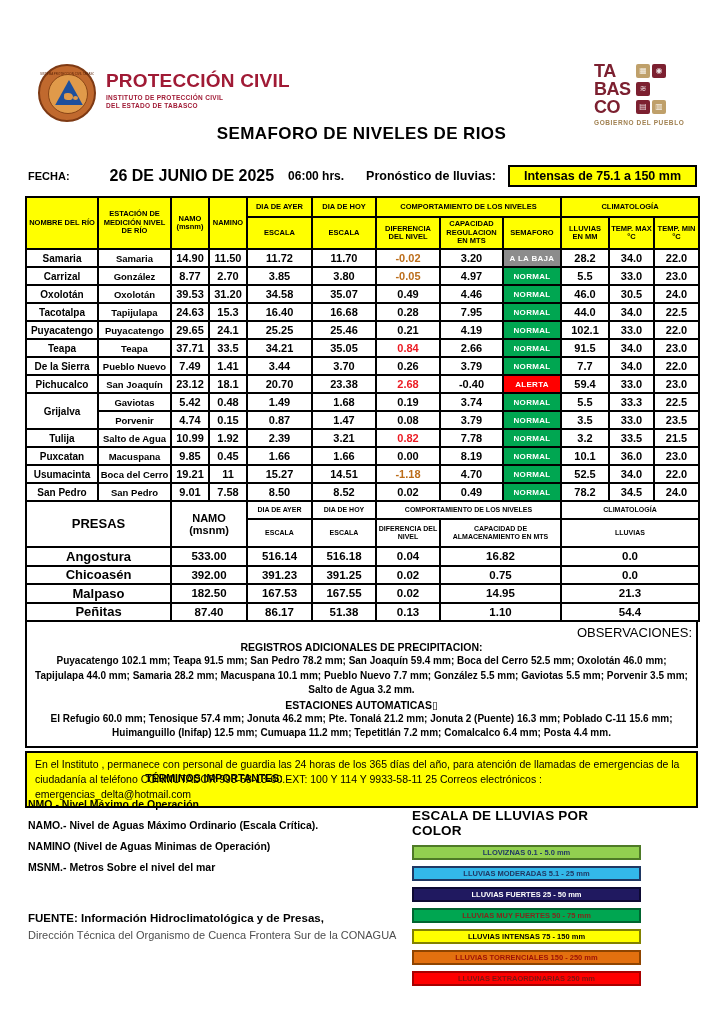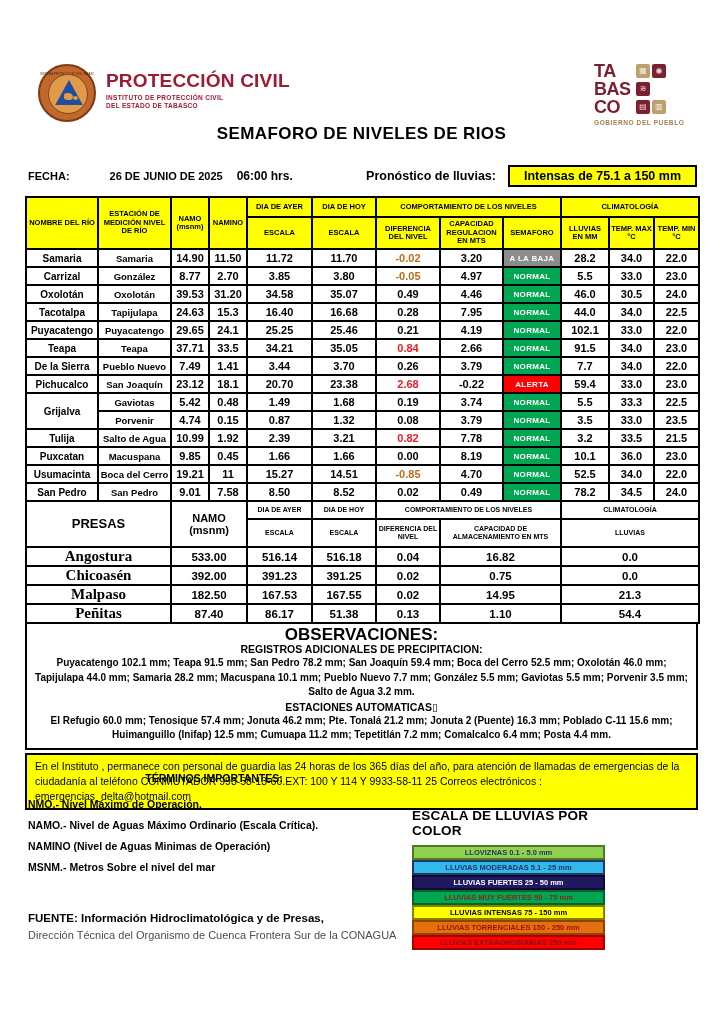--- a/index.html
+++ b/index.html
@@ -35,21 +35,21 @@
   .tile-tan{background:#bfa06a;}
   .tile-mar{background:#7c2030;}
   .tab-caption{font-size:6.5px;font-weight:bold;color:#a08050;letter-spacing:.6px;margin-top:3px;}
 
   .doc-title{position:absolute;top:124px;left:0;width:723px;text-align:center;
     font-size:17px;font-weight:bold;letter-spacing:.4px;}
 
   
   .meta{position:absolute;top:163px;left:28px;right:26px;height:26px;display:flex;align-items:center;}
   .meta-fecha-label{font-size:11px;font-weight:bold;}
-  .meta-fecha-value{font-size:11px;font-weight:bold;margin-left:40px;}
+  .meta-fecha-value{font-size:16px;font-weight:bold;margin-left:40px;}
   .meta-hora{font-size:12px;font-weight:bold;margin-left:14px;}
   .meta-pron-label{font-size:12.5px;font-weight:bold;margin-left:auto;}
   .meta-pron-box{margin-left:12px;background:#ffff00;border:2px solid #000;
     font-size:12.5px;font-weight:bold;padding:2px 14px;white-space:nowrap;}
 
   
   .tables{position:absolute;top:196px;left:25px;width:673px;}
   table.tbl{border-collapse:collapse;table-layout:fixed;width:673px;}
   .tbl th,.tbl td{border:2px solid #000;padding:0 1px;text-align:center;vertical-align:middle;
     overflow:hidden;}
@@ -68,40 +68,40 @@
   .sem-normal{background:#00a651;}
   .sem-alerta{background:#ff0000;}
   .sem-baja{background:#8c8c8c;}
 
   .presas-tbl{margin-top:-2px;}
   .presas-tbl .tr-top th{height:16px;}
   .presas-tbl .tr-bot th{height:26px;}
   .presas-name-h{font-size:13px !important;font-weight:bold;line-height:14px;}
   .presas-namo-h{font-size:11px !important;line-height:12px;}
   .presas-tbl td{height:16.5px;}
-  .p-name{font-size:15px;font-weight:bold;font-family:Liberation Serif, serif;}
+  .p-name{font-size:13px;font-weight:bold;}
   .p-num{font-size:11.5px;font-weight:bold;}
 
   
   .obs{margin-top:-2px;border:2px solid #000;text-align:center;padding:4px 4px 5px 4px;}
-  .obs-title{font-size:17px;font-weight:bold;line-height:14px;}
+  .obs-title{font-size:13px;font-weight:normal;line-height:14px;text-align:right;}
   .obs-sub{font-size:10.5px;font-weight:bold;line-height:14px;}
   .obs-p{font-size:10px;font-weight:bold;line-height:14.5px;}
 
   .banner{margin-top:3px;border:2px solid #000;background:#ffff00;text-align:left;
     font-size:10.5px;line-height:15px;padding:4px 8px;}
 
   
   .terminos{position:absolute;top:772px;left:28px;width:372px;}
   .terminos-title{font-size:10.5px;font-weight:bold;text-align:center;margin-bottom:10px;}
   .termino-item{font-size:10.5px;font-weight:bold;line-height:21px;}
 
   .escala{position:absolute;top:768px;left:412px;width:200px;}
   .escala-title{font-size:13.5px;font-weight:bold;letter-spacing:.2px;margin-bottom:7px;margin-top:40px;}
-  .scale-bar{width:193px;height:15px;border:2px solid;box-sizing:border-box;
+  .scale-bar{width:229px;height:15px;border:2px solid;box-sizing:border-box;margin-bottom:6px;
     font-size:7.5px;font-weight:bold;text-align:center;line-height:11px;overflow:hidden;white-space:nowrap;}
 
   .fuente{position:absolute;top:910px;left:28px;width:560px;}
   .fuente-line1{font-size:11.5px;font-weight:bold;line-height:17px;}
   .fuente-line{font-size:11px;color:#4d4d4d;line-height:17px;}
 </style>
 </head>
 <body>
 
 <div class="page">
@@ -290,21 +290,21 @@
             <td class="c-num">22.0</td>
           </tr>
           <tr>
             <td class="c-name">Pichucalco</td>
             <td class="c-name c-est">San Joaquín</td>
             <td class="c-num">23.12</td>
             <td class="c-num">18.1</td>
             <td class="c-num">20.70</td>
             <td class="c-num">23.38</td>
             <td class="c-num dif-alert">2.68</td>
-            <td class="c-num">-0.22</td>
+            <td class="c-num">-0.40</td>
             <td class="c-sem sem-alerta">ALERTA</td>
             <td class="c-num">59.4</td>
             <td class="c-num">33.0</td>
             <td class="c-num">23.0</td>
           </tr>
           <tr>
             <td class="c-name" rowspan="2">Grijalva</td>
             <td class="c-name c-est">Gaviotas</td>
             <td class="c-num">5.42</td>
             <td class="c-num">0.48</td>
@@ -315,21 +315,21 @@
             <td class="c-sem sem-normal">NORMAL</td>
             <td class="c-num">5.5</td>
             <td class="c-num">33.3</td>
             <td class="c-num">22.5</td>
           </tr>
           <tr>
             <td class="c-name c-est">Porvenir</td>
             <td class="c-num">4.74</td>
             <td class="c-num">0.15</td>
             <td class="c-num">0.87</td>
-            <td class="c-num">1.32</td>
+            <td class="c-num">1.47</td>
             <td class="c-num dif-pos">0.08</td>
             <td class="c-num">3.79</td>
             <td class="c-sem sem-normal">NORMAL</td>
             <td class="c-num">3.5</td>
             <td class="c-num">33.0</td>
             <td class="c-num">23.5</td>
           </tr>
           <tr>
             <td class="c-name">Tulija</td>
             <td class="c-name c-est">Salto de Agua</td>
@@ -358,21 +358,21 @@
             <td class="c-num">36.0</td>
             <td class="c-num">23.0</td>
           </tr>
           <tr>
             <td class="c-name">Usumacinta</td>
             <td class="c-name c-est">Boca del Cerro</td>
             <td class="c-num">19.21</td>
             <td class="c-num">11</td>
             <td class="c-num">15.27</td>
             <td class="c-num">14.51</td>
-            <td class="c-num dif-neg">-0.85</td>
+            <td class="c-num dif-neg">-1.18</td>
             <td class="c-num">4.70</td>
             <td class="c-sem sem-normal">NORMAL</td>
             <td class="c-num">52.5</td>
             <td class="c-num">34.0</td>
             <td class="c-num">22.0</td>
           </tr>
           <tr>
             <td class="c-name">San Pedro</td>
             <td class="c-name c-est">San Pedro</td>
             <td class="c-num">9.01</td>

